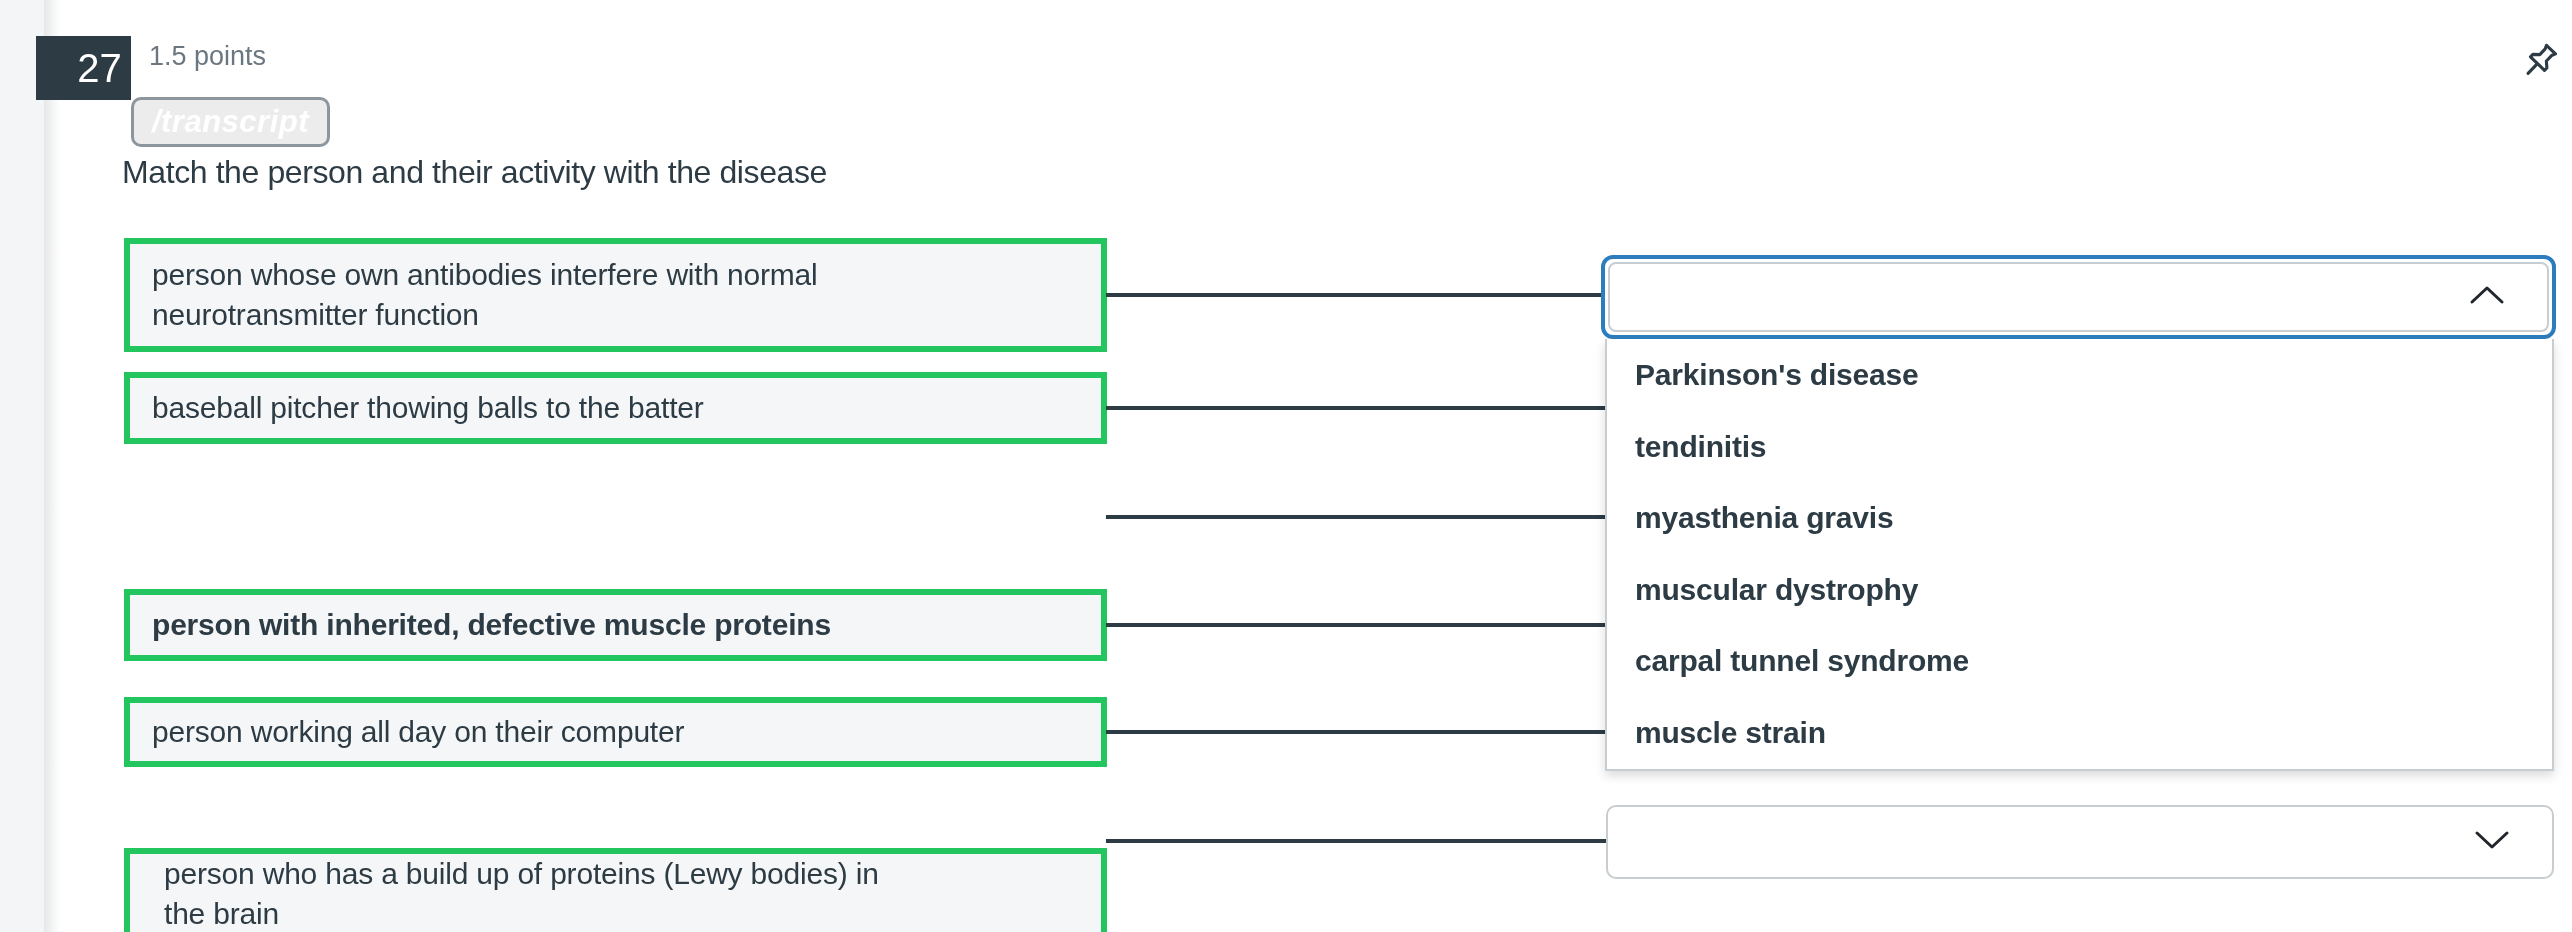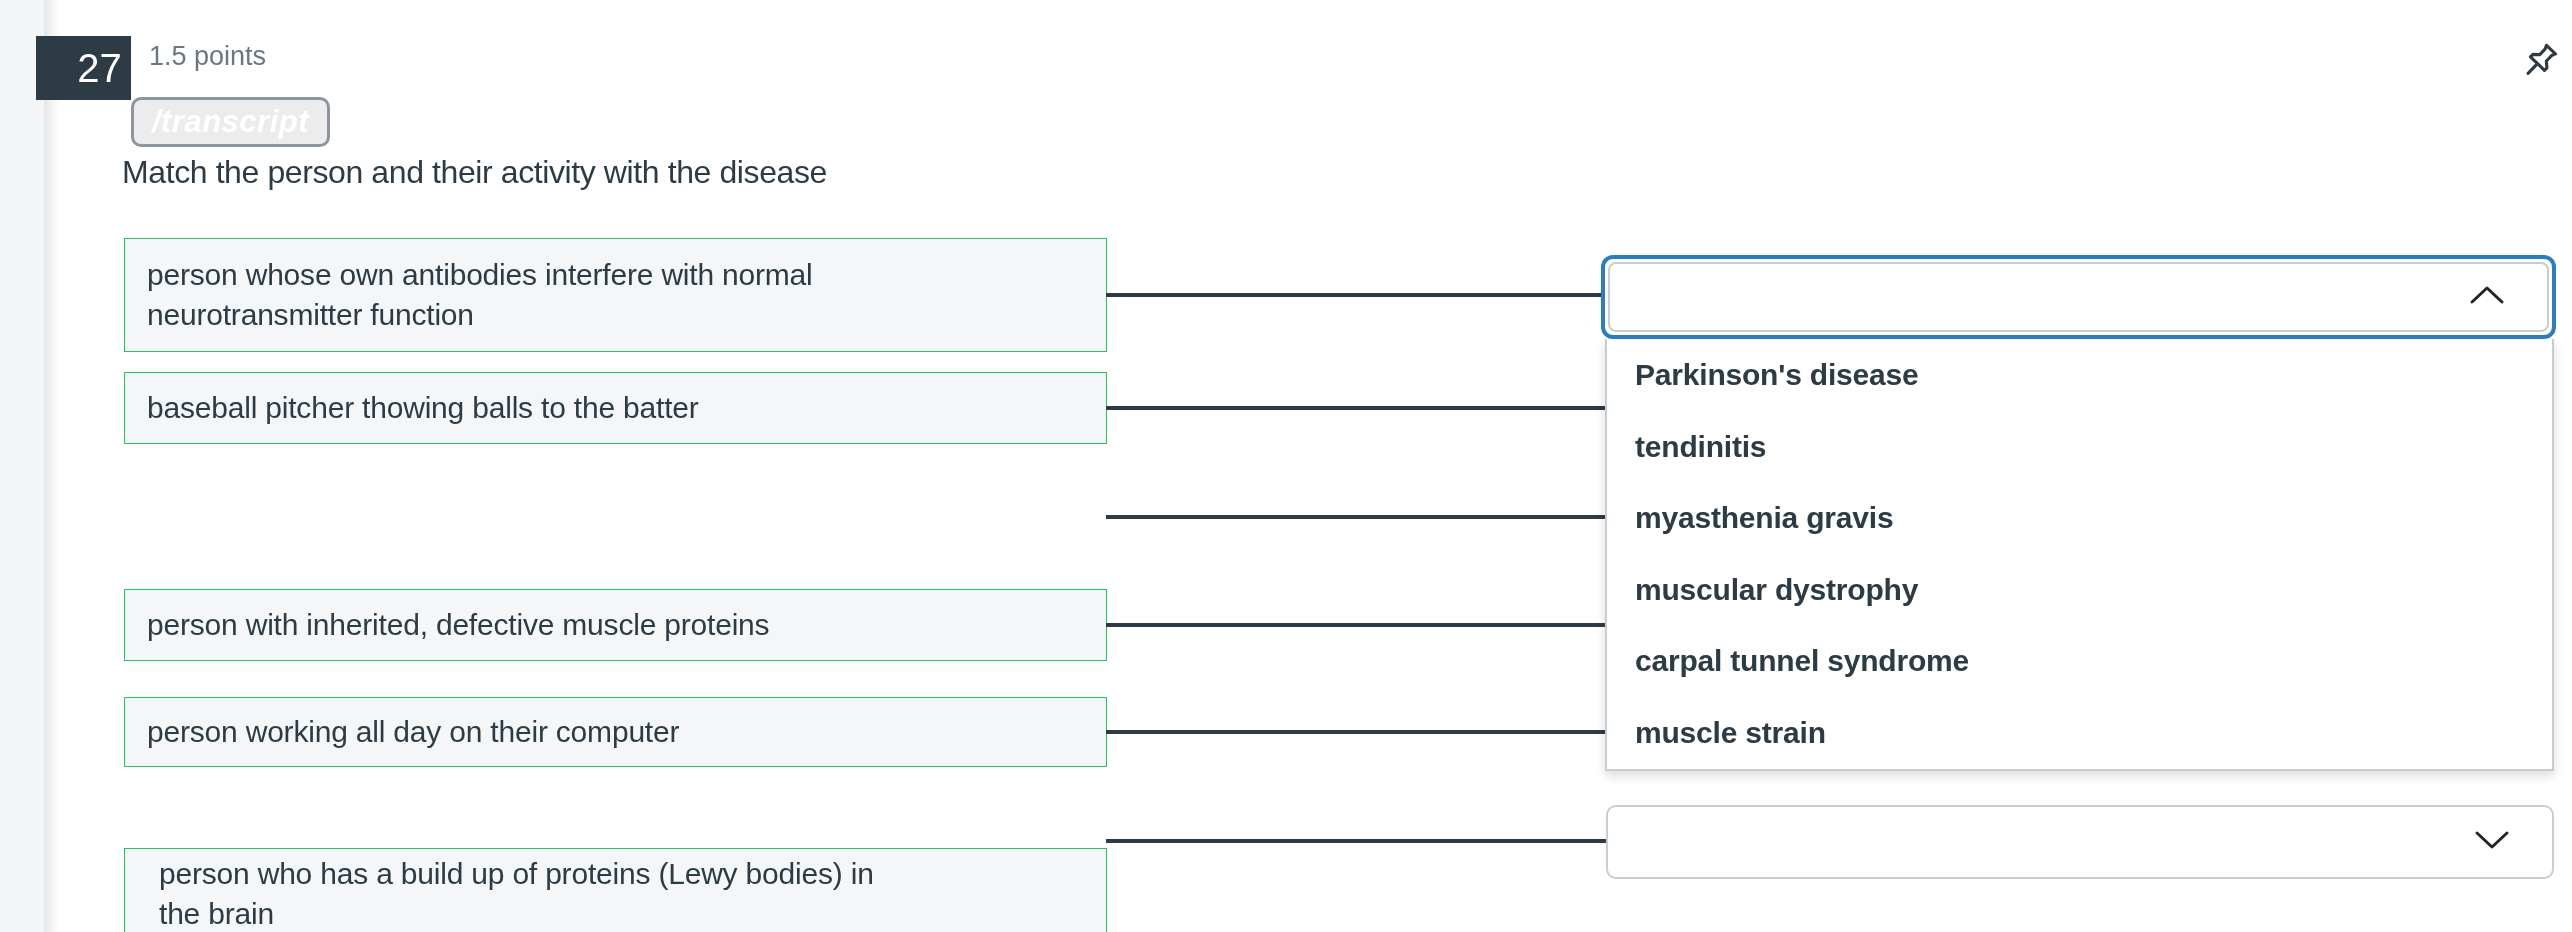--- a/index.html
+++ b/index.html
@@ -26,21 +26,21 @@
           background:#ececec; border:3px solid #8e969d; border-radius:10px;
           color:#ffffff; font-weight:bold; font-style:italic; font-size:31px;
           display:flex; align-items:center; justify-content:center; overflow:hidden;
           letter-spacing:0.5px; }
 
   .qtitle { position:absolute; left:122px; top:154px; font-size:32px; color:#2d3b45;
             letter-spacing:-0.4px; }
 
   
   .prompt-box { position:absolute; left:124px; width:983px;
-                background:#f5f6f7; border:1px solid #22c55e;
+                background:#f5f6f7; border:6px solid #22c55e;
                 color:#2d3b45; font-size:30px; letter-spacing:-0.2px;
                 display:flex; align-items:center; padding:0 22px; }
   .prompt-box .ptext { max-width:740px; line-height:40px; }
 
   
   .connector { position:absolute; left:1106px; width:500px; height:4px; background:#2d3b45; }
 
   
   .select-open { position:absolute; left:1601px; top:255px; width:955px; height:84px;
                  background:#ffffff; border:4px solid #2d7dbd; border-radius:12px; cursor:pointer; }
@@ -84,21 +84,21 @@
   <div class="chip">/transcript</div>
 
   <div class="qtitle">Match the person and their activity with the disease</div>
 
   <div class="prompt-box" style="top:238px;height:114px;">
     <span class="ptext">person whose own antibodies interfere with normal neurotransmitter function</span>
   </div>
   <div class="prompt-box" style="top:372px;height:72px;">
     <span class="ptext">baseball pitcher thowing balls to the batter</span>
   </div>
-  <div class="prompt-box" style="top:589px;height:72px;">
+  <div class="prompt-box" style="top:589px;height:72px;font-weight:bold;">
     <span class="ptext">person with inherited, defective muscle proteins</span>
   </div>
   <div class="prompt-box" style="top:697px;height:70px;">
     <span class="ptext">person working all day on their computer</span>
   </div>
   <div class="prompt-box" style="top:848px;height:92px;padding-left:34px;">
     <span class="ptext">person who has a build up of proteins (Lewy bodies) in the brain</span>
   </div>
 
   <div class="connector" style="top:293px;"></div>

